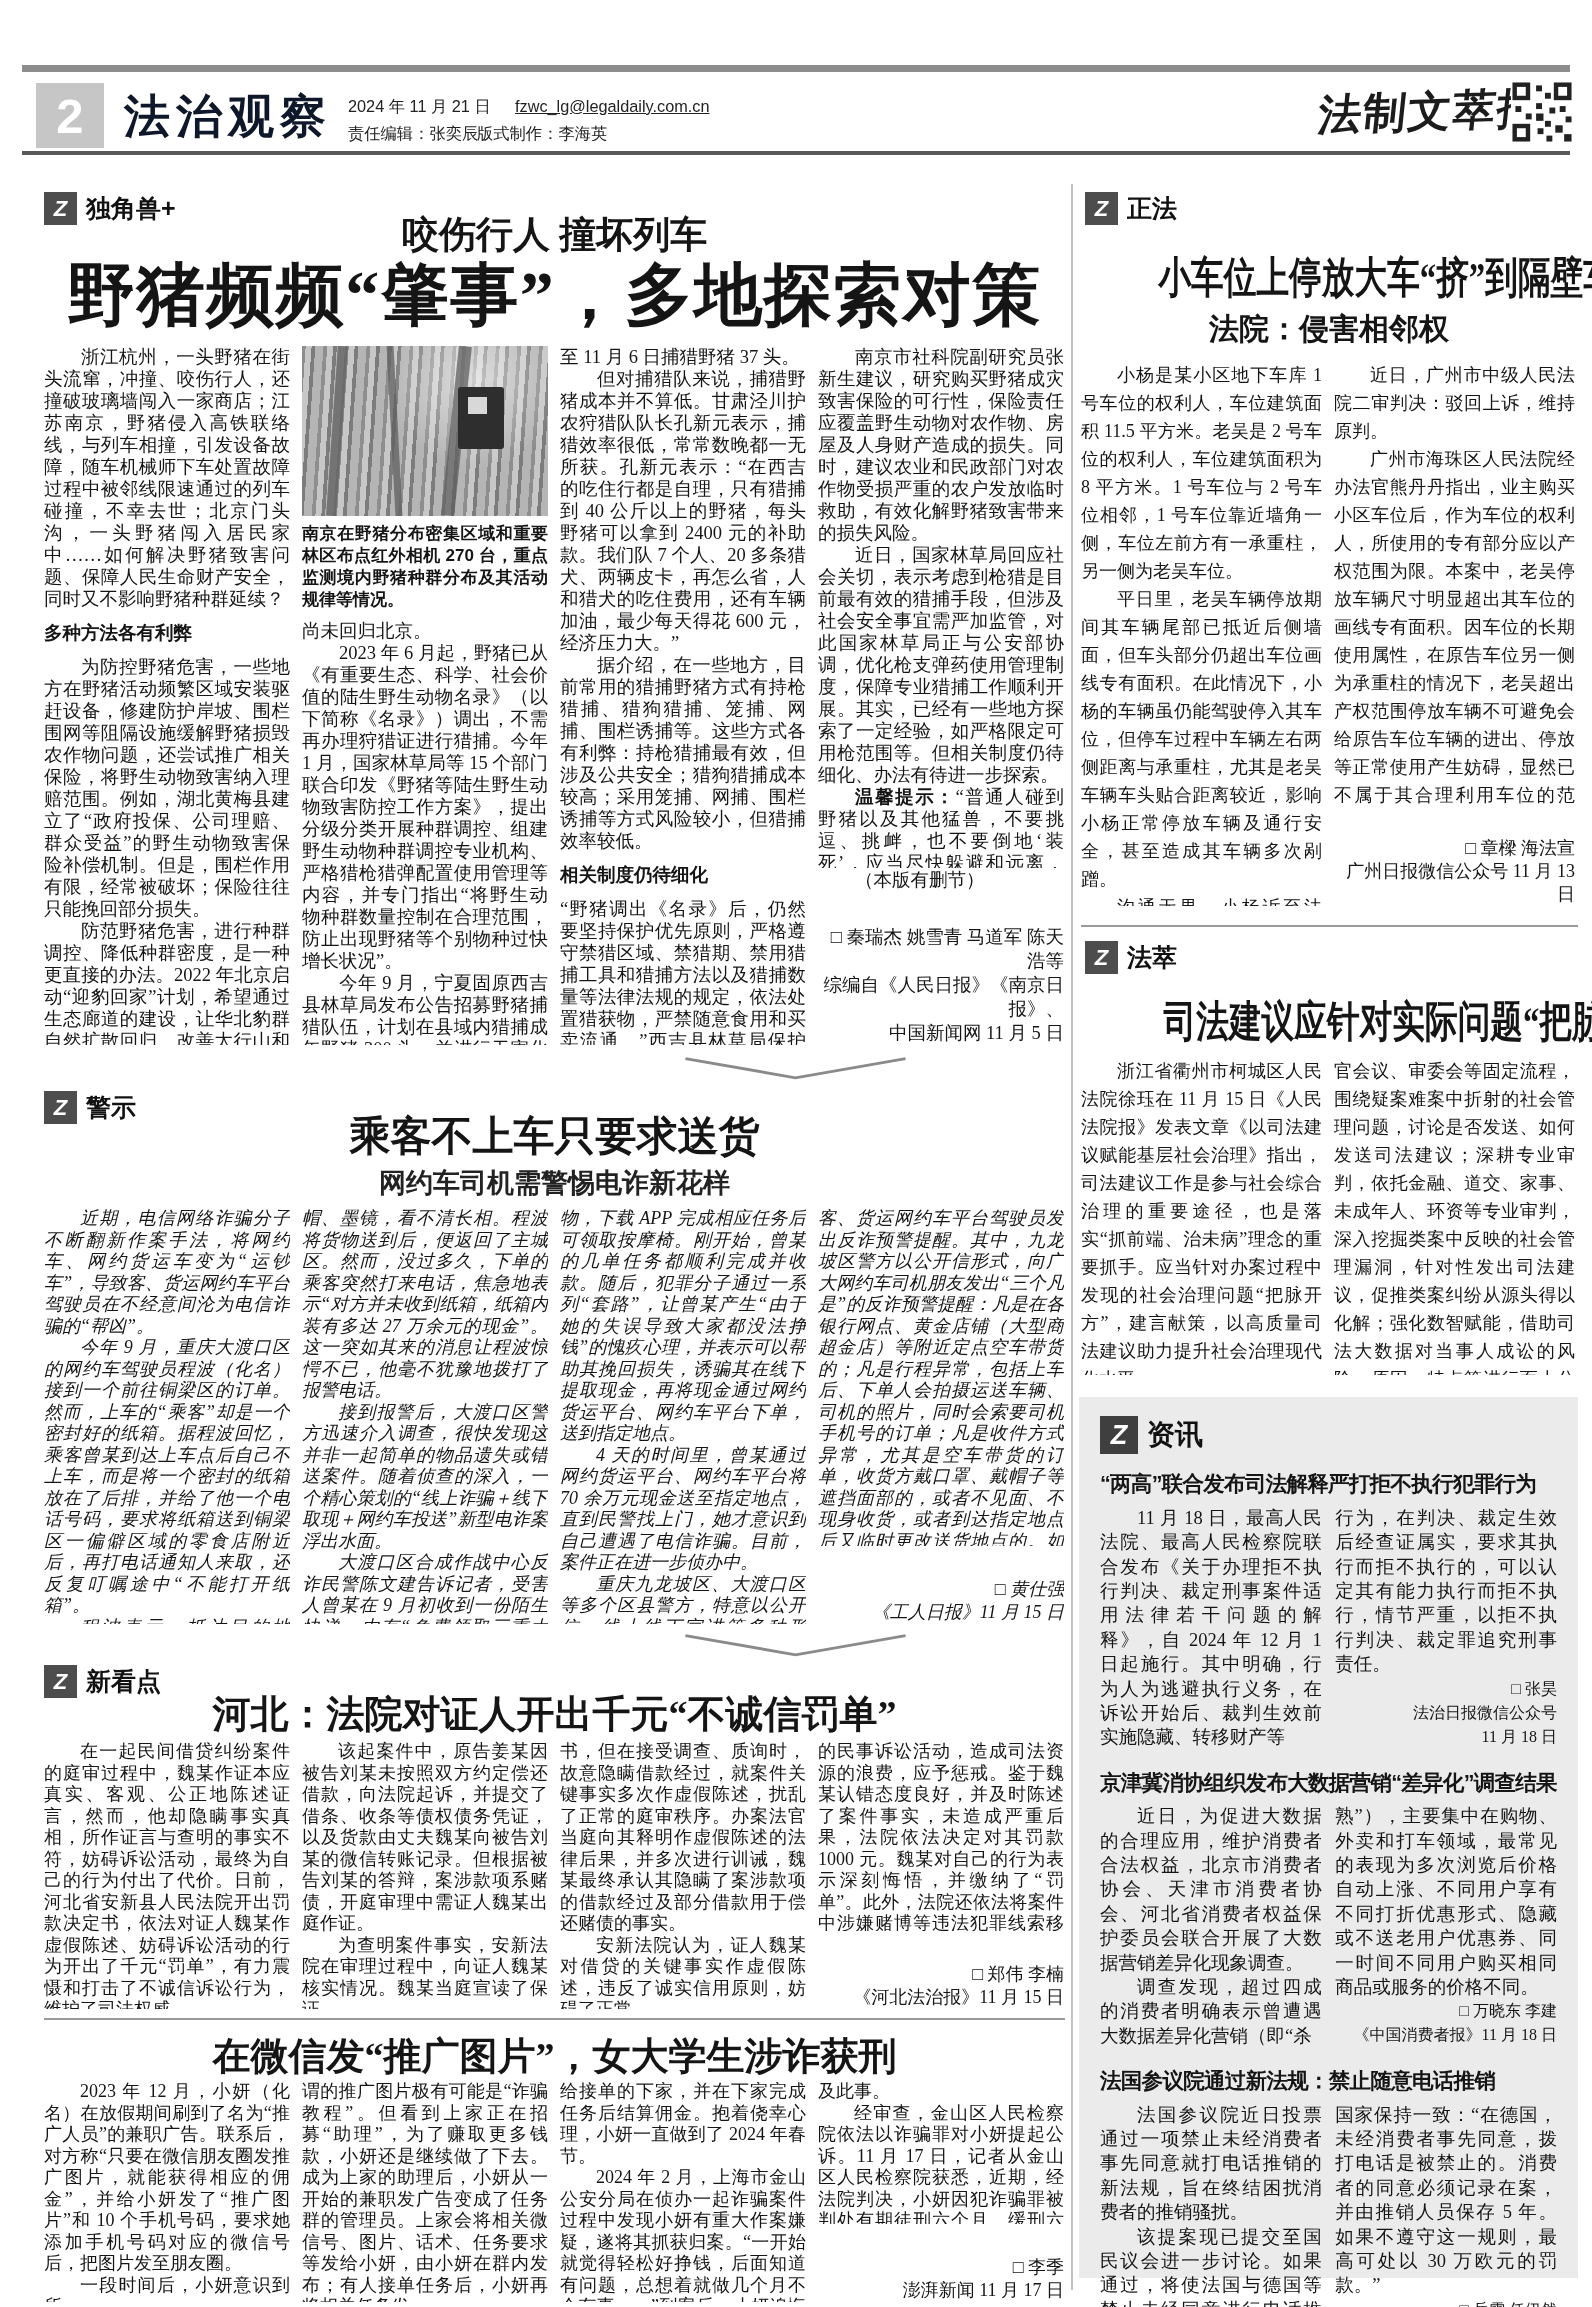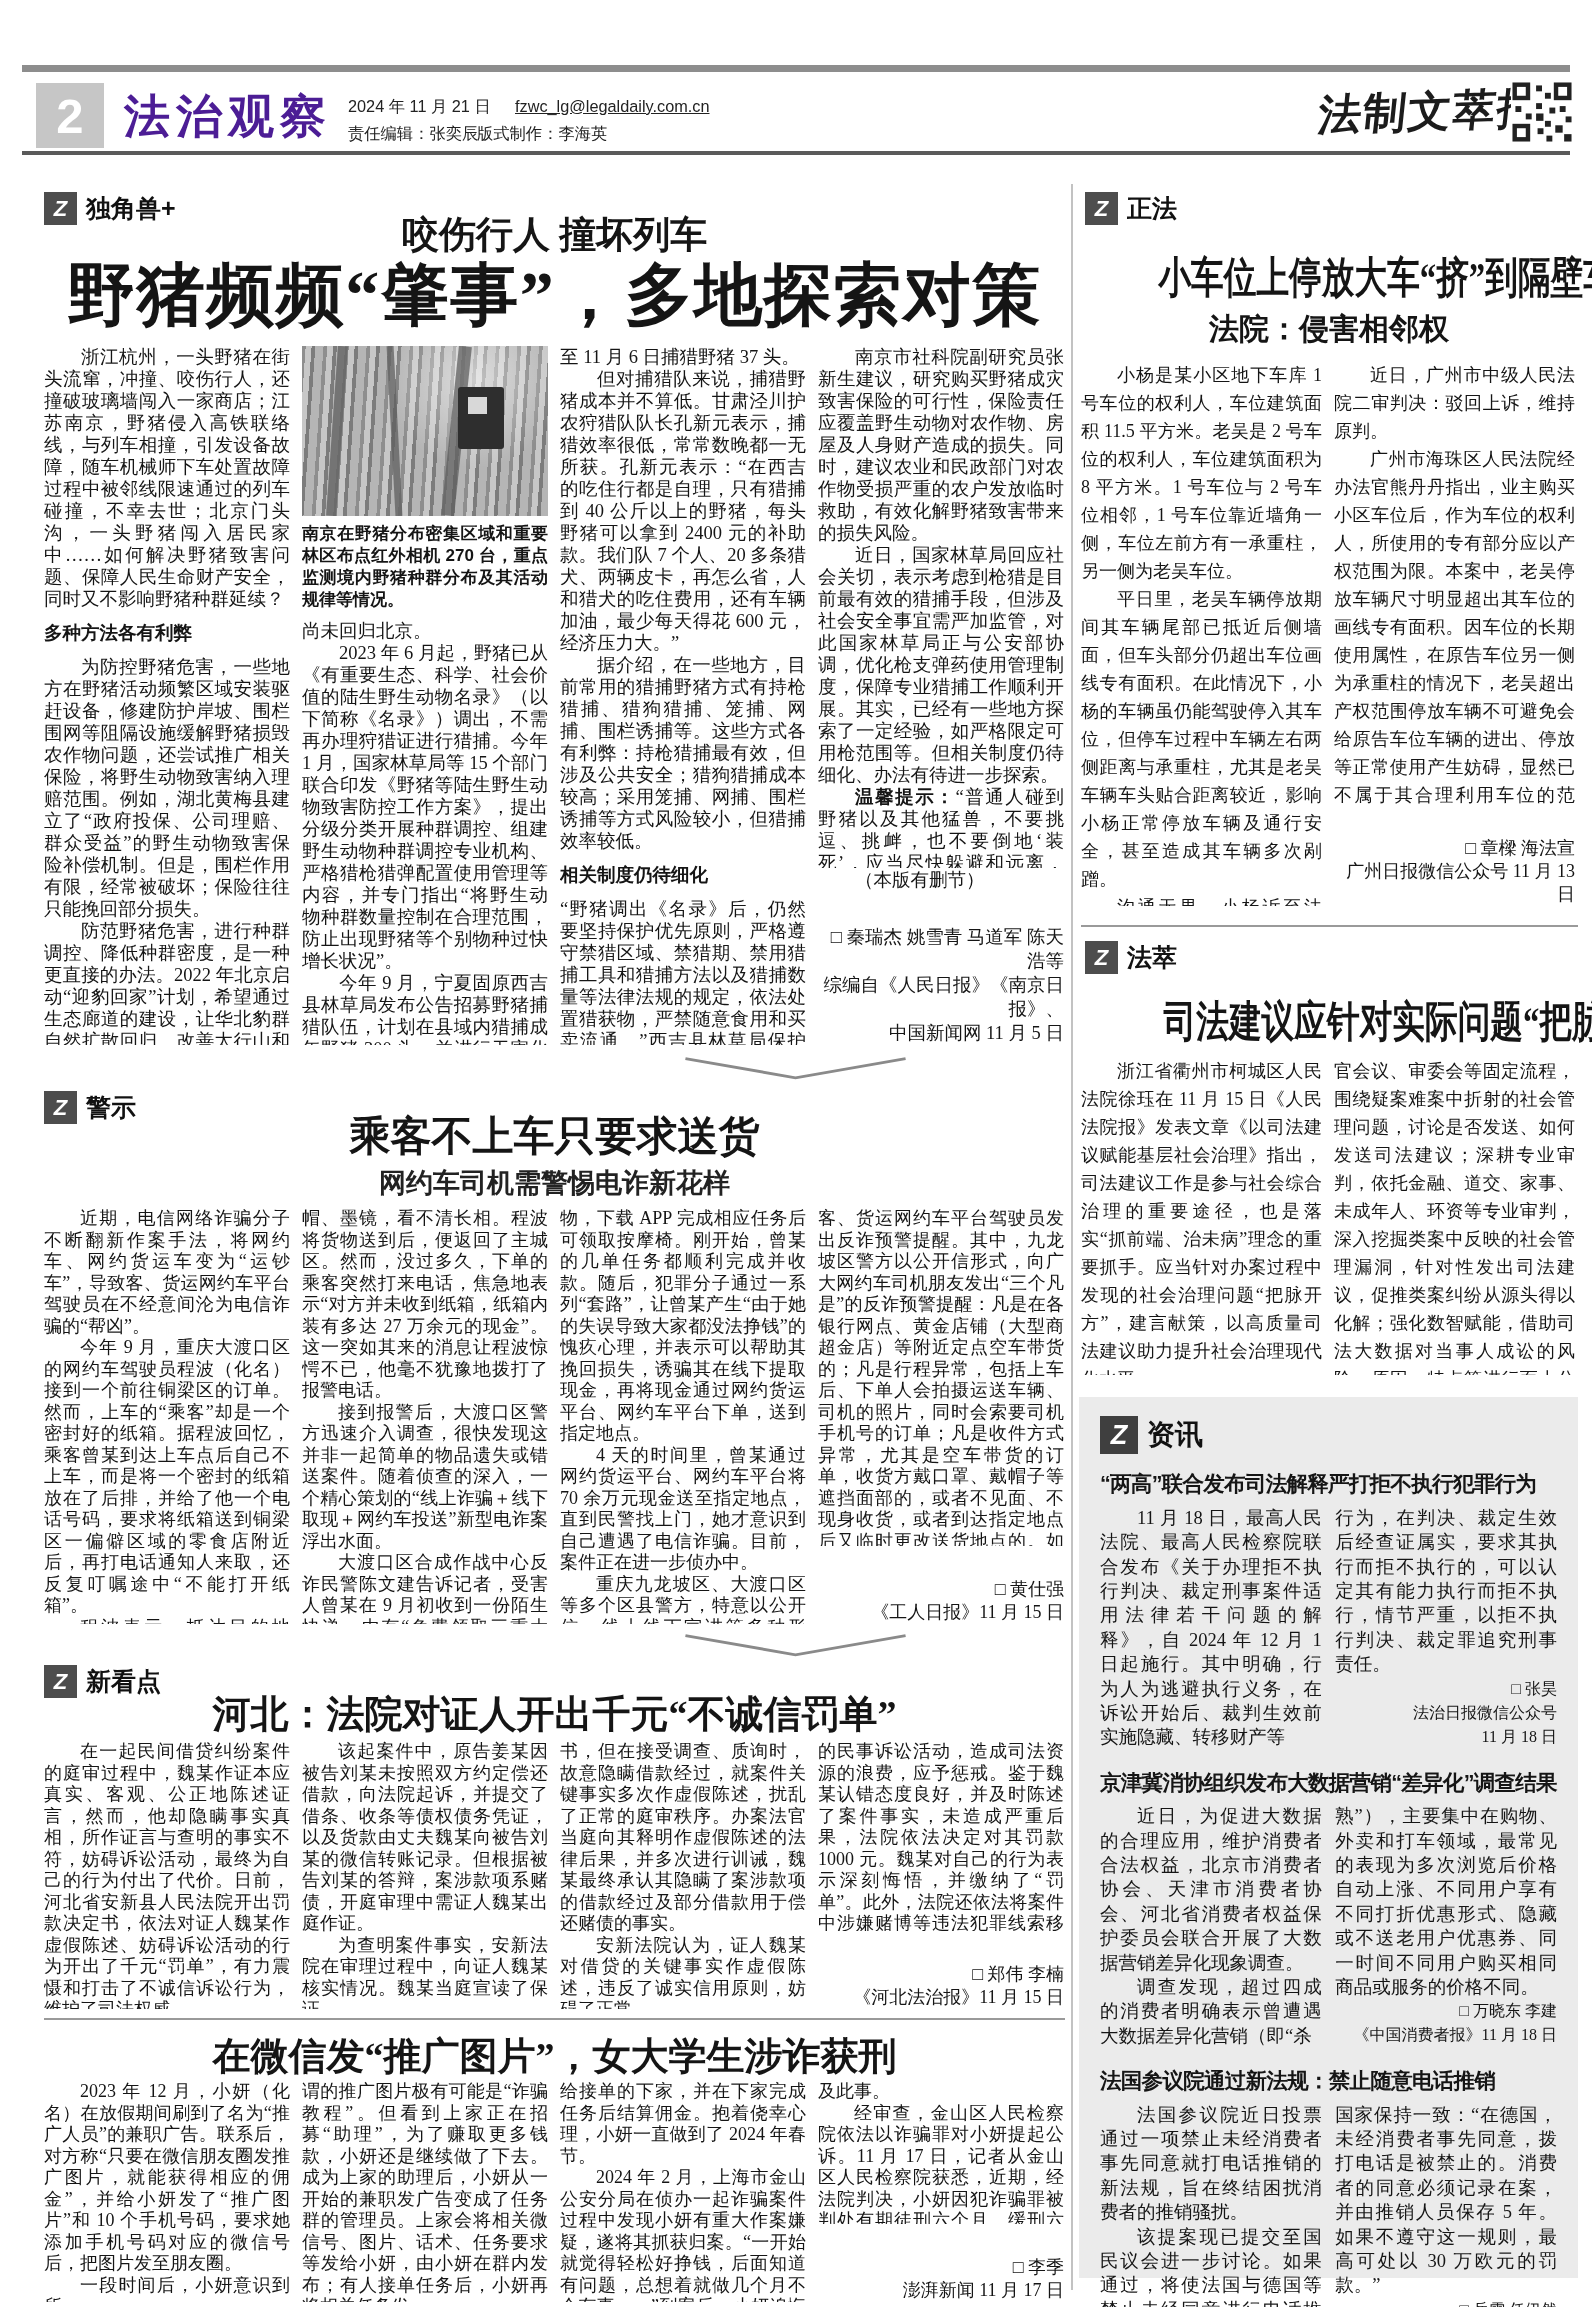--- a/index.html
+++ b/index.html
@@ -10,21 +10,21 @@
 
   
   .top-rule{left:22px;top:65px;width:1548px;height:6.7px;background:#8d8d8d;}
   .header-rule{left:22px;top:151px;width:1548px;height:3.7px;background:#5a5a5a;}
   .v-rule{left:1071px;top:184px;width:1.5px;height:2106px;background:#c2c2c2;}
   .h-rule{height:1.5px;background:#9a9a9a;}
 
   
   .pagenum{left:36px;top:83px;width:68px;height:65px;background:#c6c6c6;color:#ffffff;
            display:flex;align-items:center;justify-content:center;font:bold 49px "Liberation Sans",sans-serif;}
-  .page-title{left:124px;top:86px;font:bold 46px "Liberation Sans",sans-serif;letter-spacing:6px;color:#4c1d95;}
+  .page-title{left:124px;top:86px;font:bold 46px "Liberation Sans",sans-serif;letter-spacing:6px;color:#0f172a;}
   .hmeta{top:93px;font-size:16.3px;line-height:27px;color:#222;font-family:"Liberation Sans",sans-serif;}
   .hmeta .email{text-decoration:underline;padding-left:38px;}
   .masthead{left:1319px;top:83px;font:900 43px "Liberation Serif",serif;color:#1c1c1c;
             transform:skewX(-8deg) rotate(-2deg);letter-spacing:1.5px;}
   .qr{left:1511px;top:81px;width:62px;height:62px;}
 
   
   .tag{display:flex;align-items:center;gap:9px;font:bold 25px "Liberation Sans",sans-serif;color:#111;}
   .zicon{width:33px;height:33px;background:#4d4d4d;color:#fff;display:flex;align-items:center;justify-content:center;
          font:900 22px "Liberation Sans",sans-serif;font-style:italic;flex:none;}
@@ -185,21 +185,21 @@
       </svg>
   </div>
 
   <div class="abs tag" style="left:44px;top:1091px;">
     <span class="zicon">Z</span>
     <span>警示</span>
   </div>
   <div class="abs midline" style="top:1109px;">乘客不上车只要求送货</div>
   <div class="abs subline" style="top:1165px;">网约车司机需警惕电诈新花样</div>
 
-  <div class="abs cols dense" style="left:44px;top:1208px;width:1021px;height:416px;">
+  <div class="abs cols dense" style="left:44px;top:1208px;width:1021px;height:416px;font-style:italic;">
     <div class="ncol">
         <div class="grow">
       <p>近期，电信网络诈骗分子不断翻新作案手法，将网约车、网约货运车变为“运钞车”，导致客、货运网约车平台驾驶员在不经意间沦为电信诈骗的“帮凶”。</p>
       <p>今年 9 月，重庆大渡口区的网约车驾驶员程波（化名）接到一个前往铜梁区的订单。然而，上车的“乘客”却是一个密封好的纸箱。据程波回忆，乘客曾某到达上车点后自己不上车，而是将一个密封的纸箱放在了后排，并给了他一个电话号码，要求将纸箱送到铜梁区一偏僻区域的零食店附近后，再打电话通知人来取，还反复叮嘱途中“不能打开纸箱”。</p>
       <p>程波表示，抵达目的地后，两名接货人骑着摩托，戴着遮阳</p>
     </div>
       </div>
     <div class="ncol">
         <div class="grow">
       <p class="cont">帽、墨镜，看不清长相。程波将货物送到后，便返回了主城区。然而，没过多久，下单的乘客突然打来电话，焦急地表示“对方并未收到纸箱，纸箱内装有多达 27 万余元的现金”。这一突如其来的消息让程波惊愕不已，他毫不犹豫地拨打了报警电话。</p>

